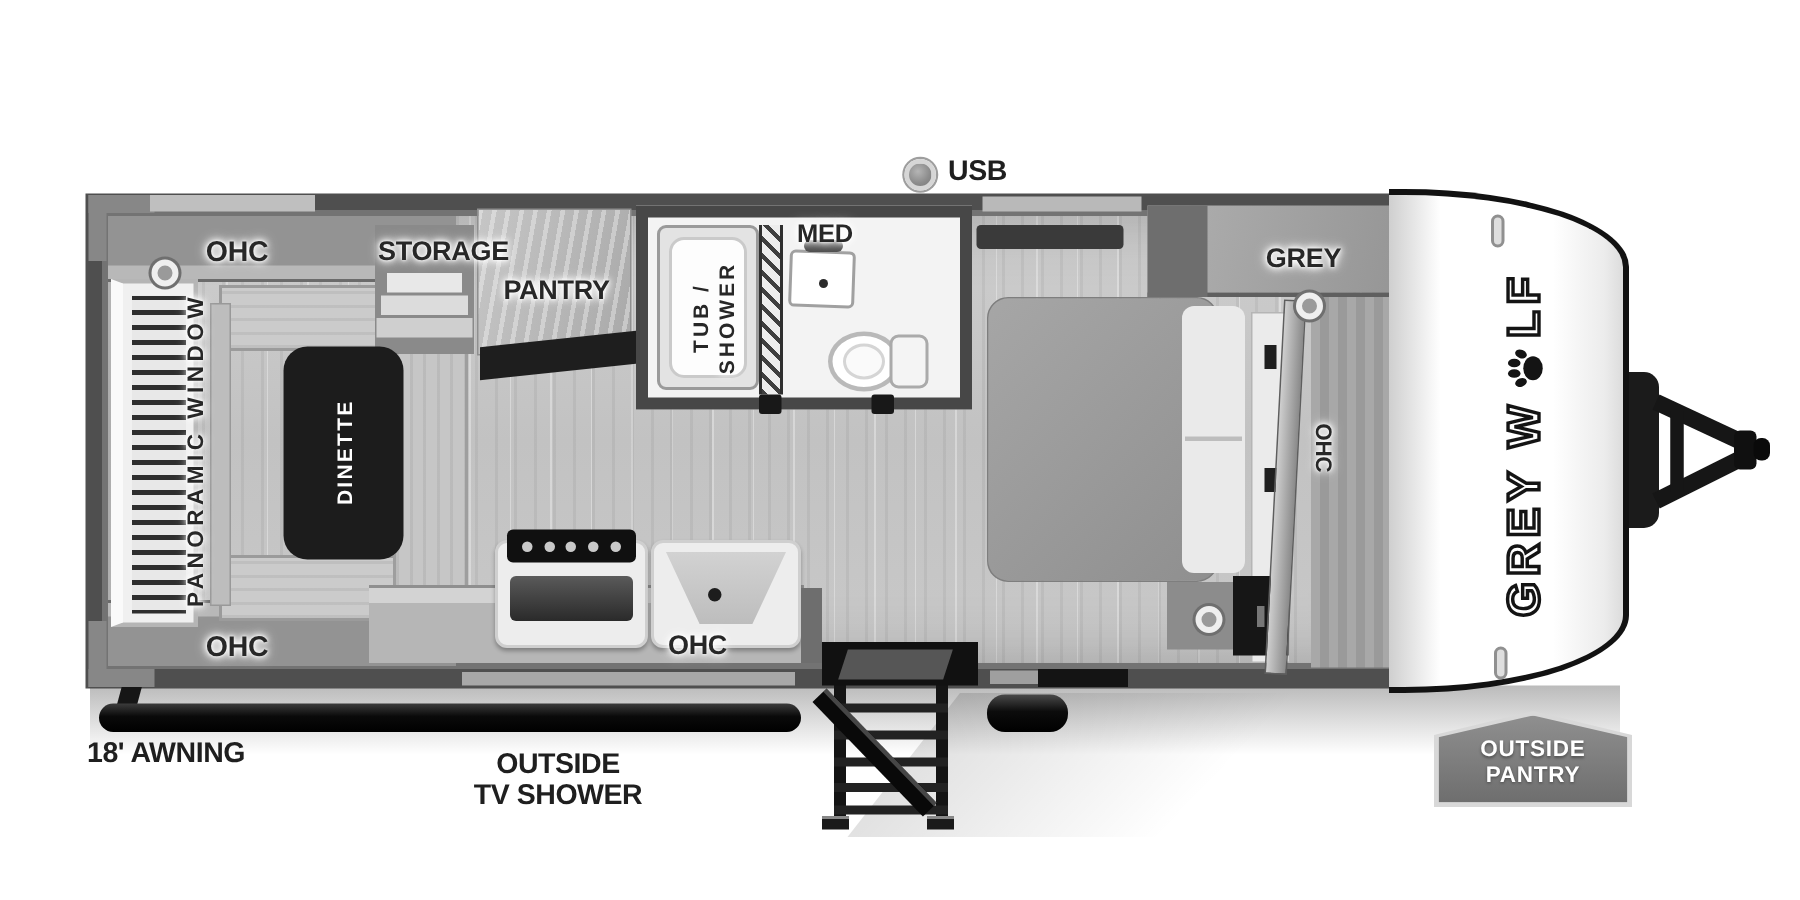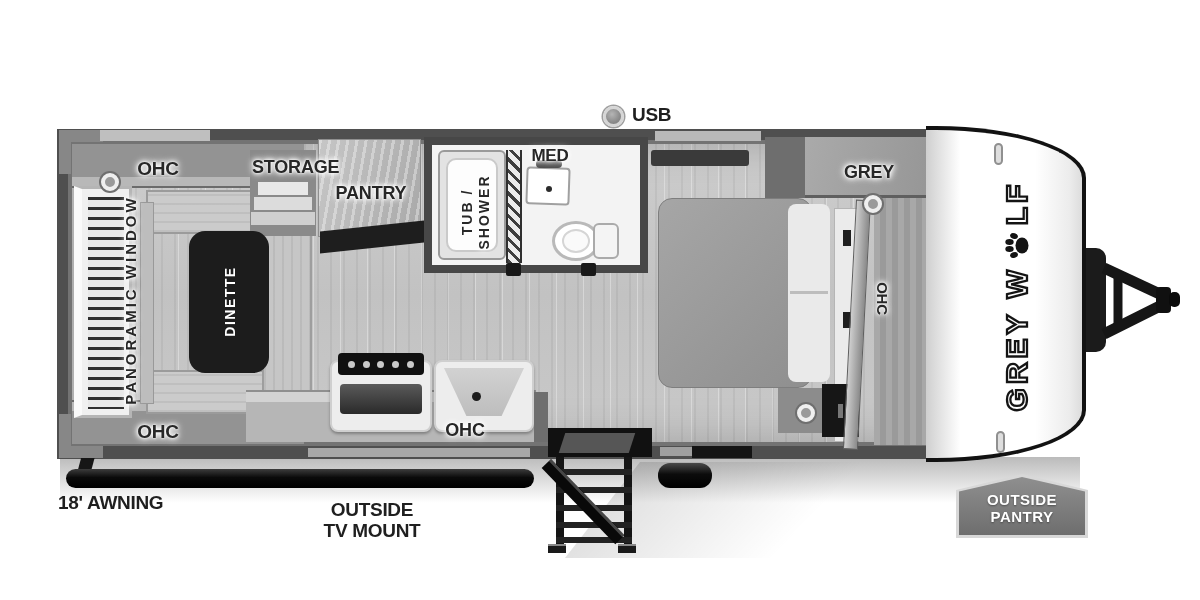--- a/index.html
+++ b/index.html
@@ -328,16 +328,16 @@
       <span>OUTSIDE</span><br>
       <span>PANTRY</span>
     </div>
   </div>
 
   <div class="awning-bracket"></div>
   <div class="awning-tube"></div>
   <div class="plain-lbl" style="left:58px;top:492px;font-size:19px;">18' AWNING</div>
   <div class="plain-lbl" style="left:314px;top:499px;width:116px;text-align:center;font-size:19px;line-height:21px;">
     <span>OUTSIDE</span><br>
-    <span>TV MOUNT</span>
+    <span>TV SHOWER</span>
   </div>
 
 </div>
 
 </body></html>

